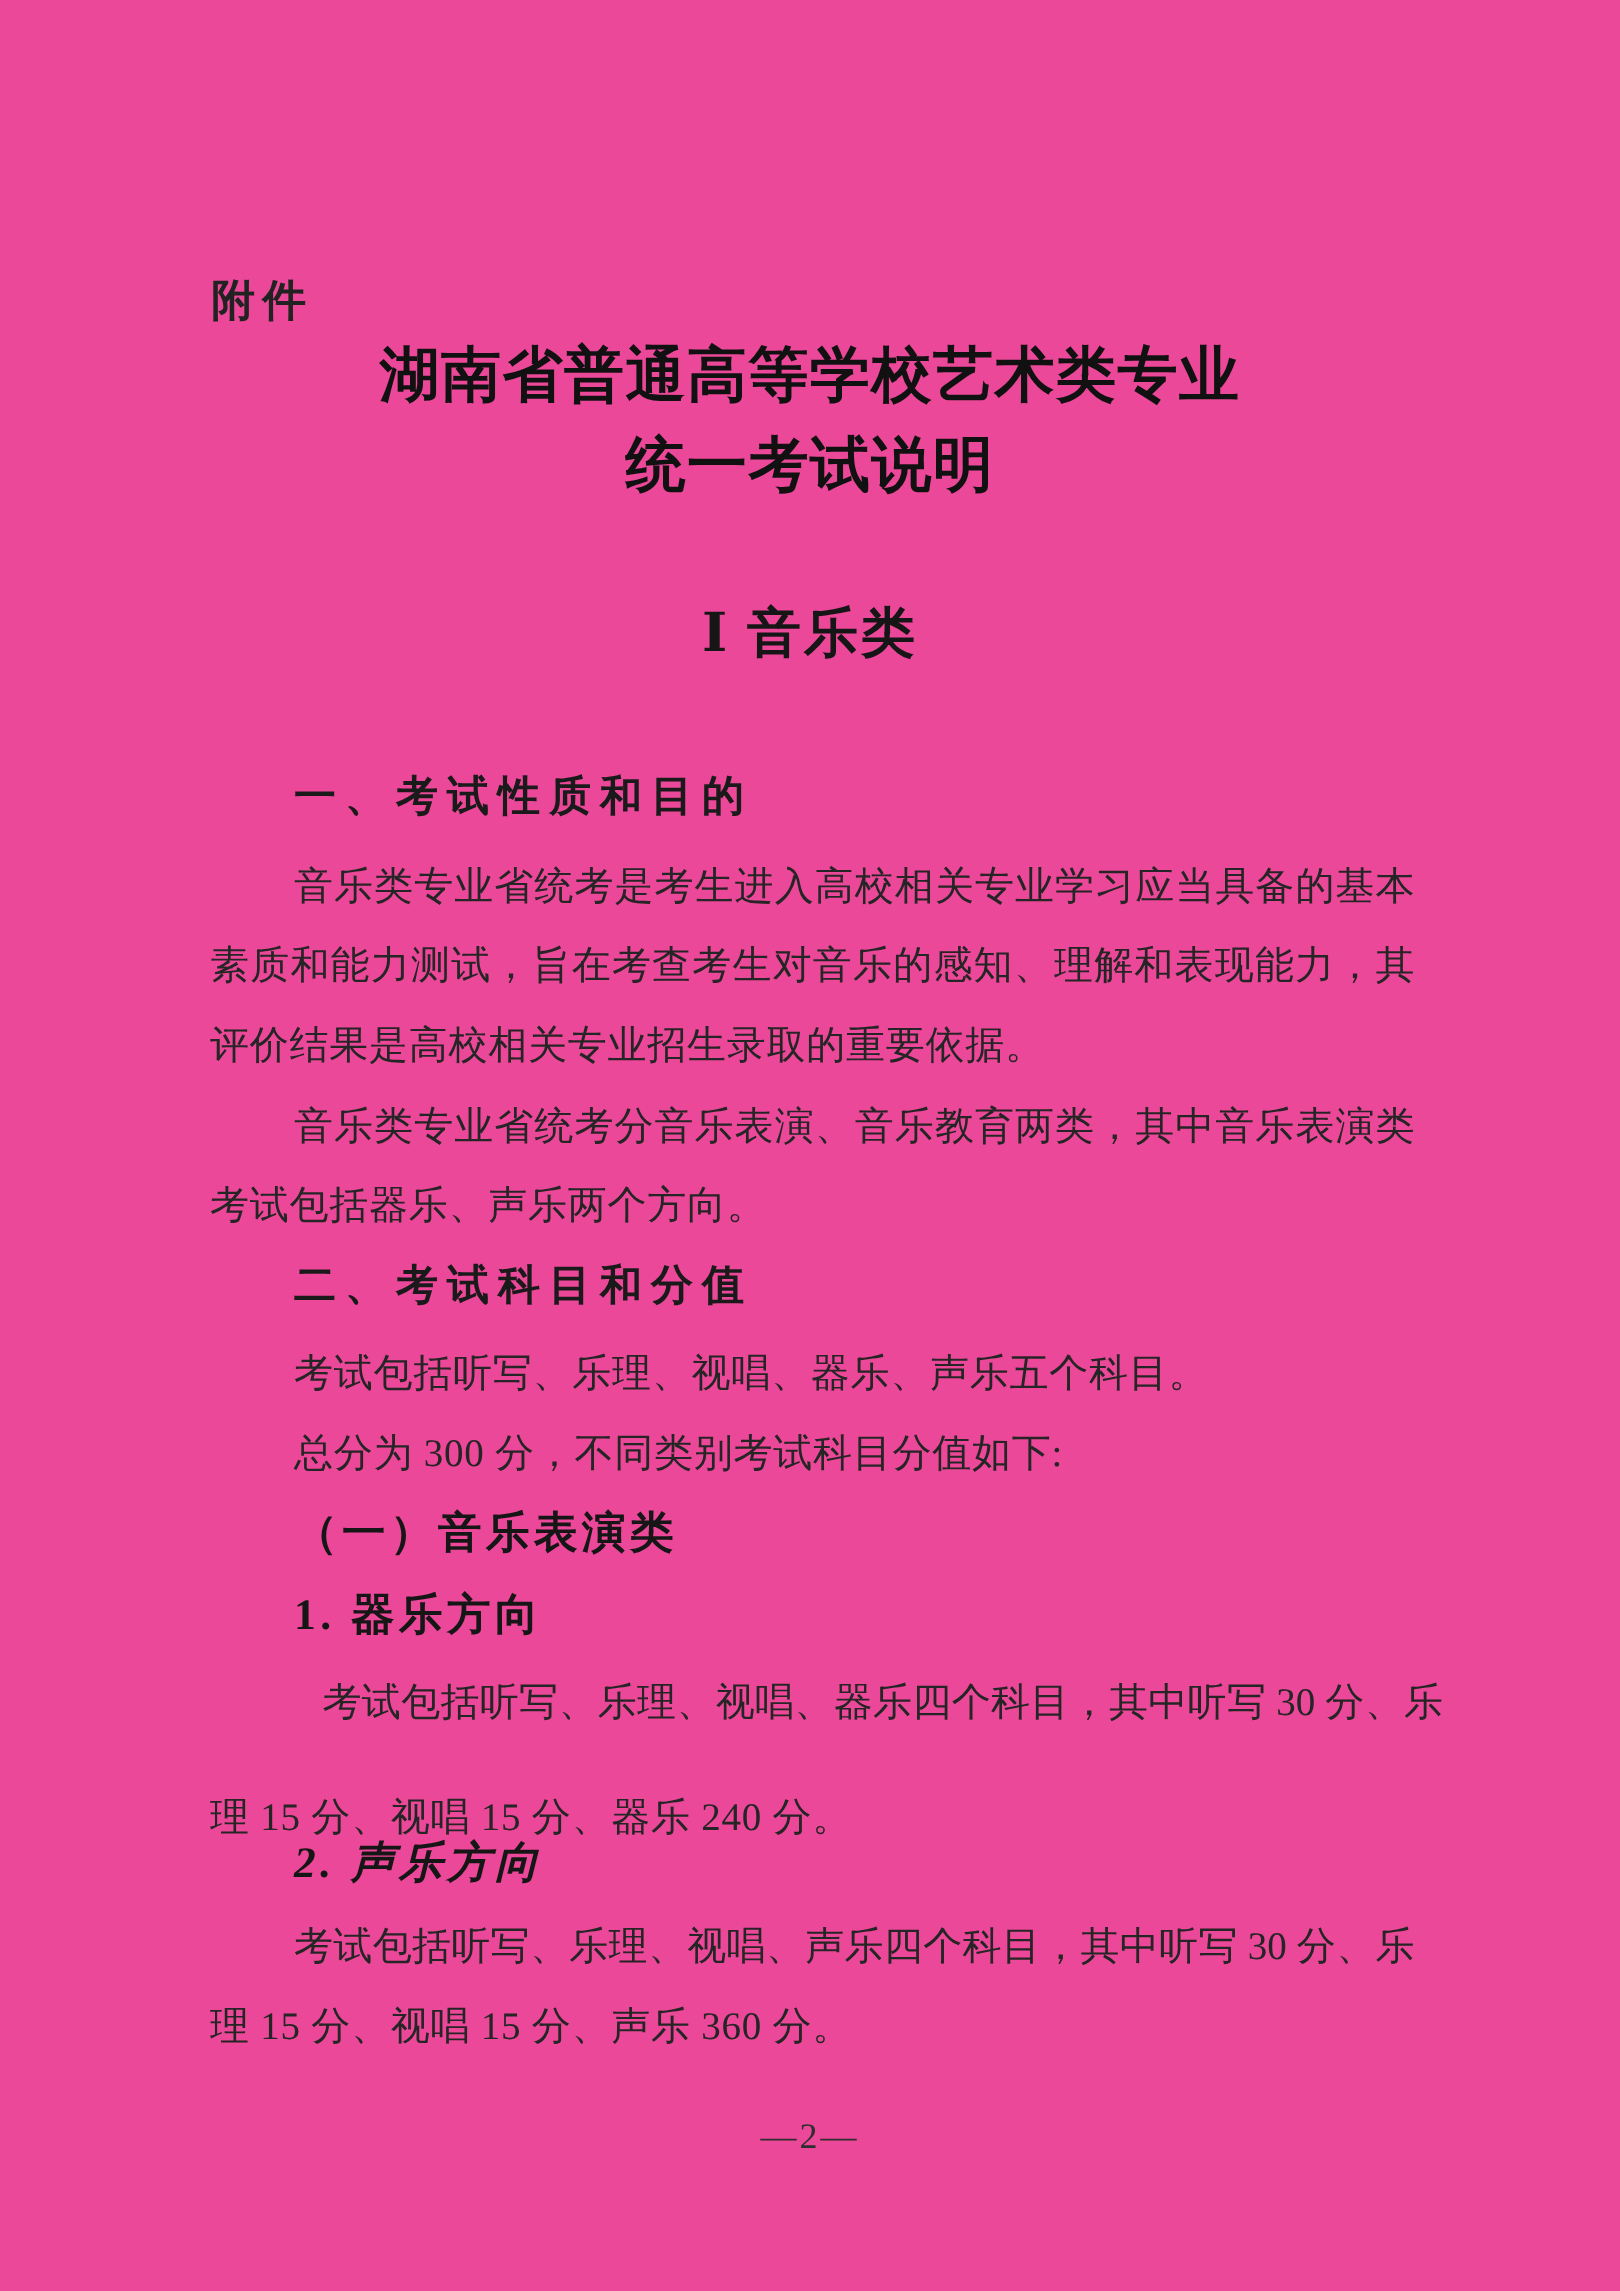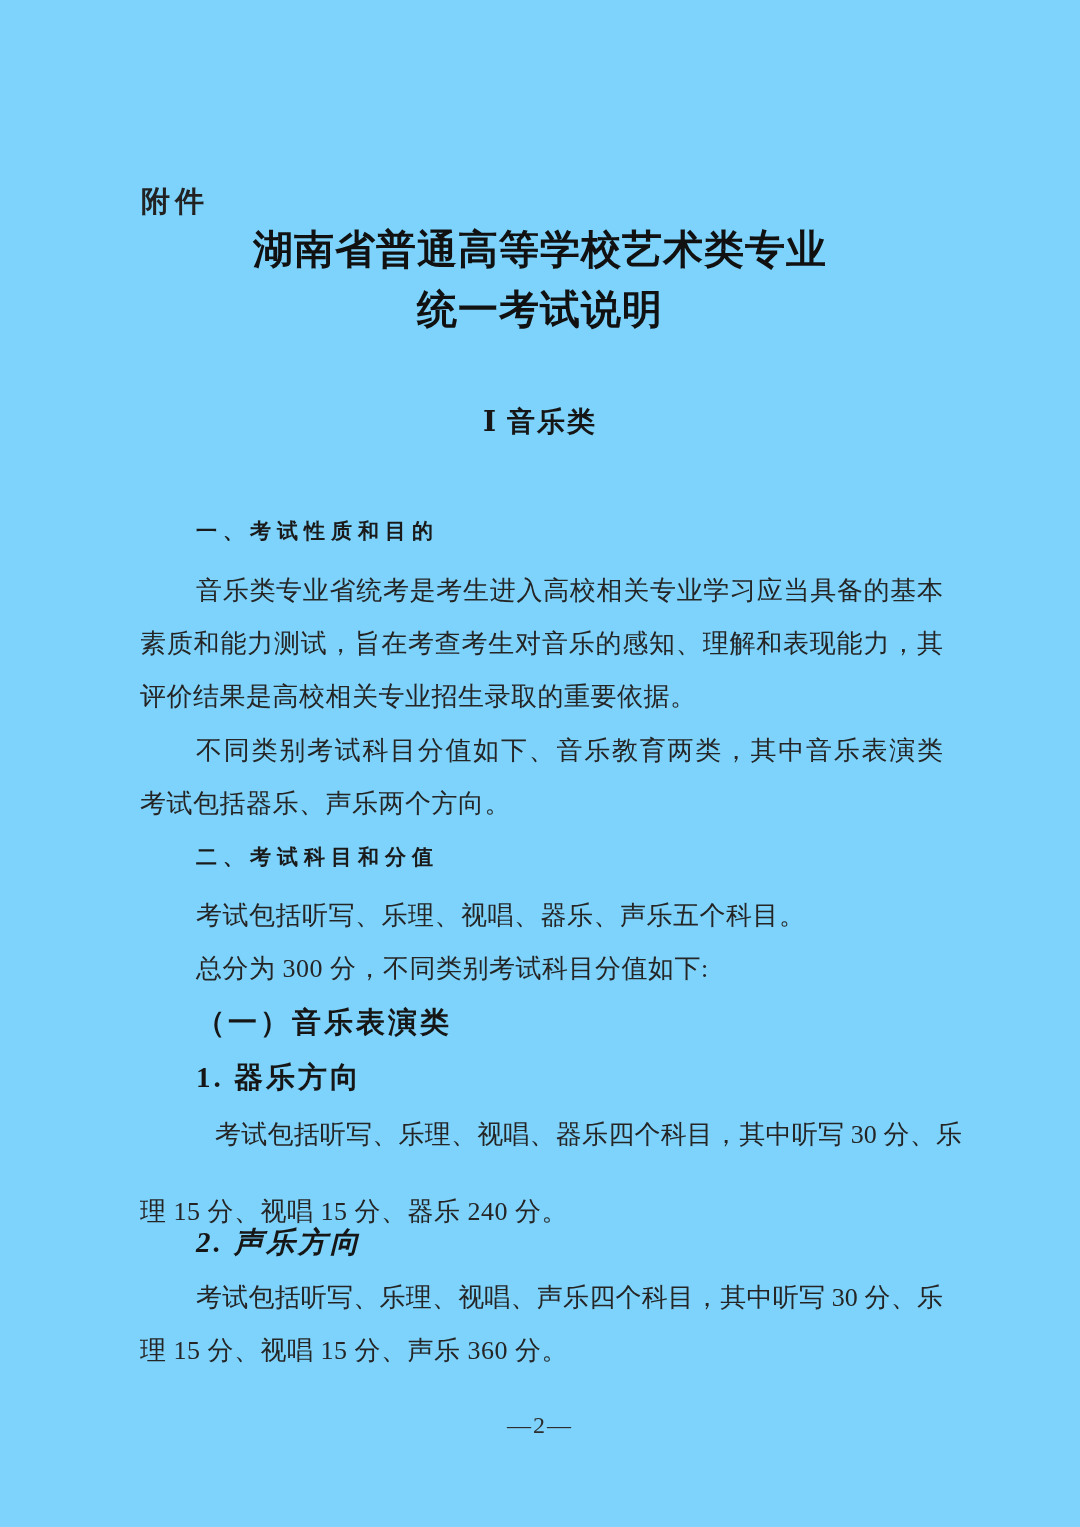--- a/index.html
+++ b/index.html
@@ -5,21 +5,21 @@
   html, body {
     margin: 0;
     padding: 0;
     background: #e8e8e8;
   }
   .page {
     position: relative;
     width: 1080px;
     height: 1527px;
     margin: 0 auto;
-    background: #7dd3fc;
+    background: #ec4899;
     color: #1c1c1c;
     overflow: hidden;
     font-family: "Liberation Serif", "DejaVu Serif", serif;
   }
   .abs { position: absolute; }
 
   .attachment {
     left: 141px; top: 182px;
     font-family: "Liberation Sans", "DejaVu Sans", sans-serif;
     font-weight: 600;
@@ -35,29 +35,29 @@
     letter-spacing: 1px;
     color: #111;
   }
   .title-l1 { top: 224px; }
   .title-l2 { top: 284px; }
 
   .category {
     left: 0; right: 0; top: 398px;
     text-align: center;
     font-weight: 700;
-    font-size: 28px; line-height: 48px;
+    font-size: 36px; line-height: 48px;
     letter-spacing: 2px;
     color: #161616;
   }
 
   .h-hei {
     font-family: "Liberation Sans", "DejaVu Sans", sans-serif;
     font-weight: 700;
-    font-size: 21px; line-height: 38px;
+    font-size: 28px; line-height: 38px;
     letter-spacing: 6px;
     color: #1a1a1a;
     white-space: nowrap;
     text-align: right;
   }
   .h-song {
     font-weight: 700;
     font-size: 29px; line-height: 38px;
     letter-spacing: 3px;
     color: #161616;
@@ -106,21 +106,21 @@
   <div class="abs doc-title title-l2">统一考试说明</div>
 
   <div class="abs category">Ⅰ 音乐类</div>
 
   <div class="abs h-hei" style="left:196px; top:512px;">一、考试性质和目的</div>
 
   <div class="abs body-line just ind-just" style="top:574px;">音乐类专业省统考是考生进入高校相关专业学习应当具备的基本</div>
   <div class="abs body-line left-line" style="top:680px;">评价结果是高校相关专业招生录取的重要依据。</div>
   <div class="abs body-line just full-just" style="top:627px;">素质和能力测试，旨在考查考生对音乐的感知、理解和表现能力，其</div>
 
-  <div class="abs body-line just ind-just" style="top:734px;">不同类别考试科目分值如下、音乐教育两类，其中音乐表演类</div>
+  <div class="abs body-line just ind-just" style="top:734px;">音乐类专业省统考分音乐表演、音乐教育两类，其中音乐表演类</div>
   <div class="abs body-line left-line" style="top:787px;">考试包括器乐、声乐两个方向。</div>
 
   <div class="abs h-hei" style="left:196px; top:838px;">二、考试科目和分值</div>
 
   <div class="abs body-line ind-line" style="top:899px;">考试包括听写、乐理、视唱、器乐、声乐五个科目。</div>
   <div class="abs body-line ind-line" style="top:952px;">总分为 300 分，不同类别考试科目分值如下:</div>
 
   <div class="abs h-song" style="left:196px; top:1003px;">（一）音乐表演类</div>
 
   <div class="abs h-song" style="left:196px; top:1058px;">1. 器乐方向</div>

